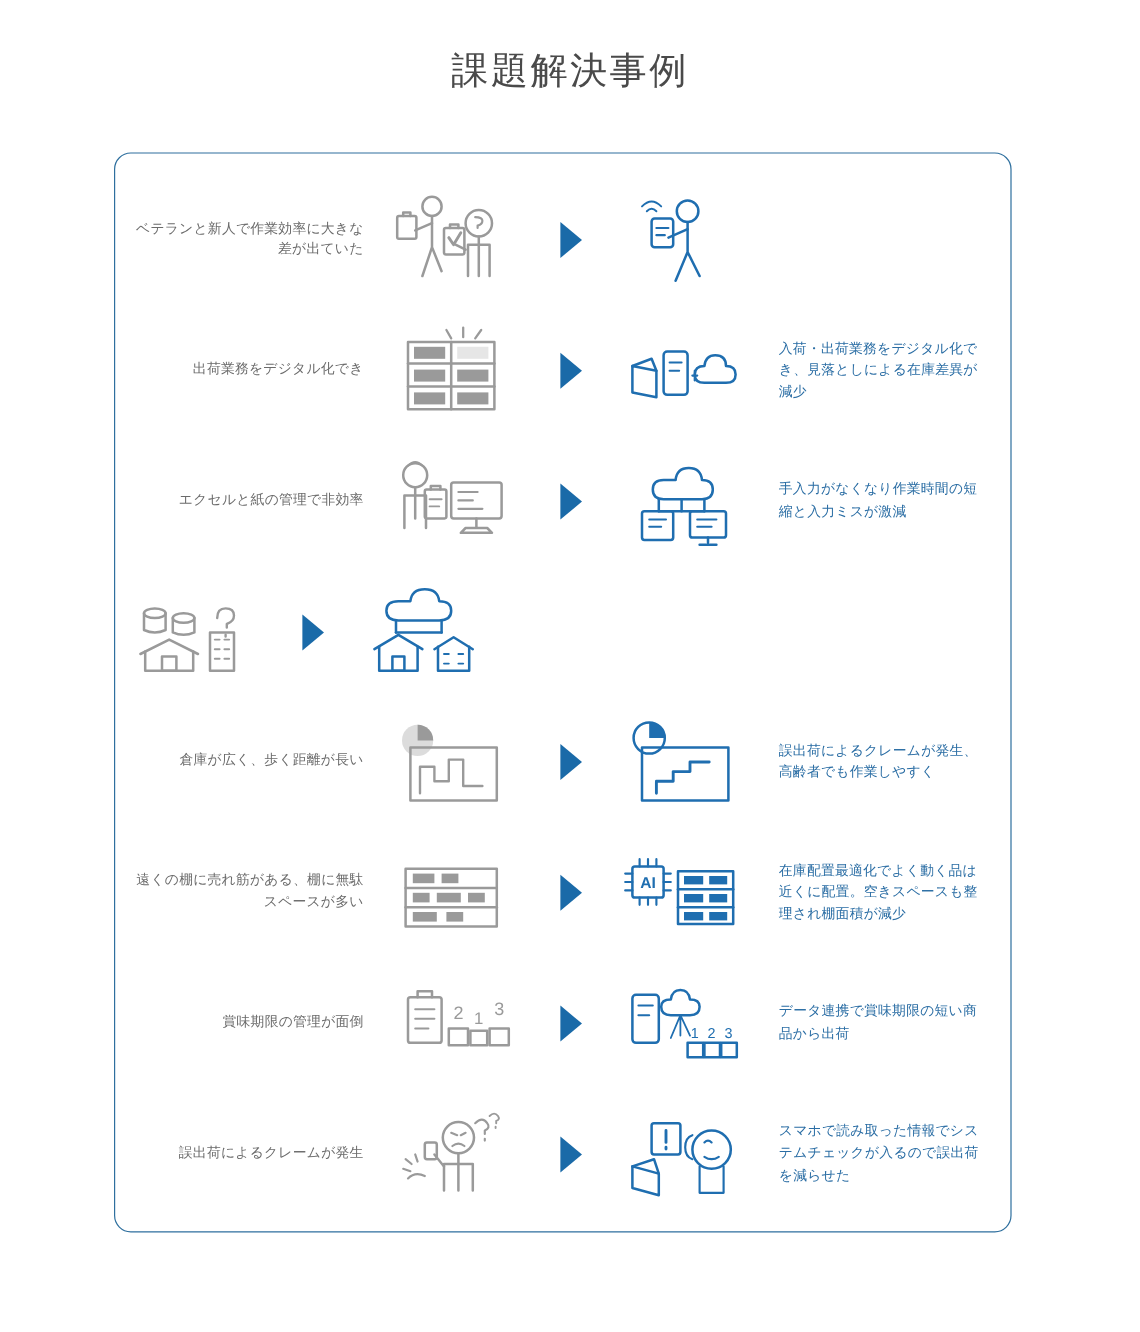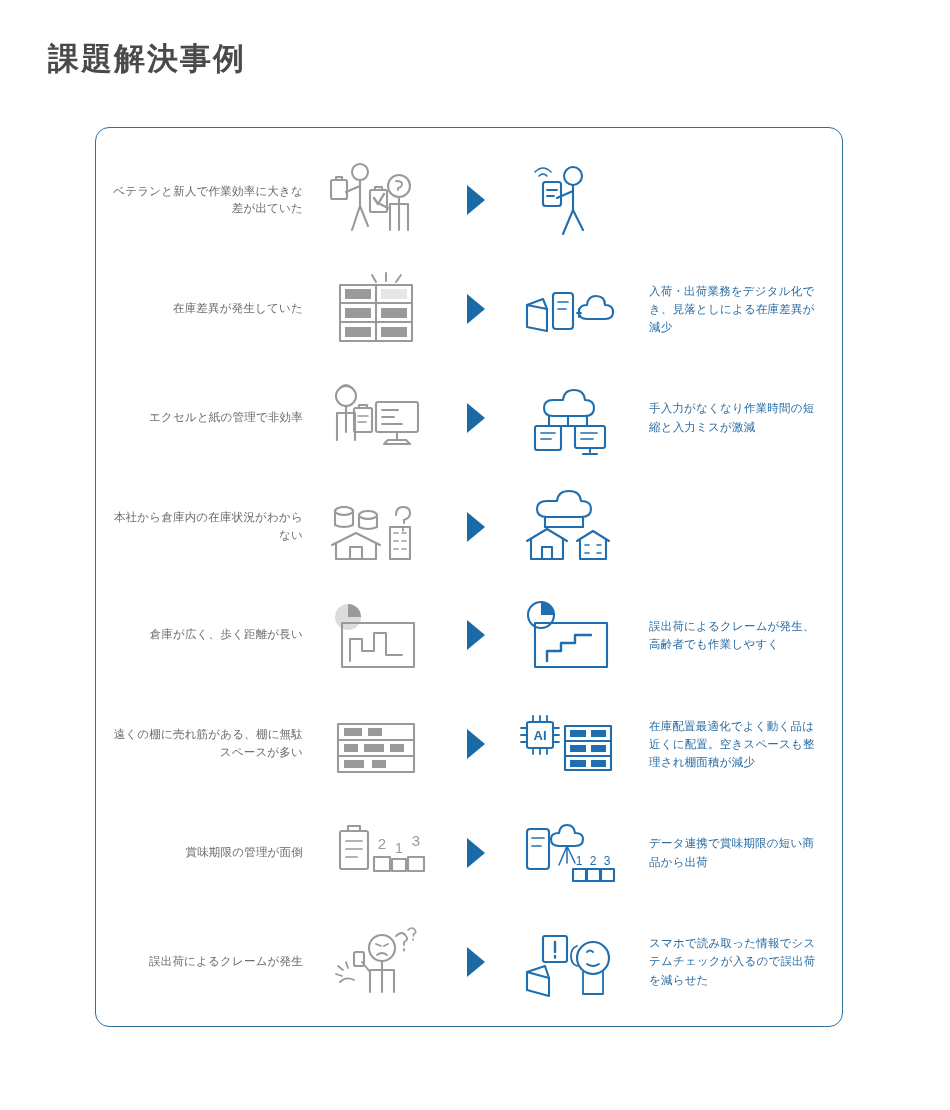--- a/index.html
+++ b/index.html
@@ -9,27 +9,27 @@
     background: #ffffff;
     font-family: "Liberation Sans", "DejaVu Sans", sans-serif;
   }
   #page {
     position: relative;
     width: 950px; height: 1110px;
     background: #ffffff;
     overflow: hidden;
   }
   #page-title {
+    text-align: center;
     font-size: 31px;
-    font-weight: bold;
+    font-weight: normal;
     color: #4a4a4a;
     letter-spacing: 2px;
     padding-top: 38px;
     margin: 0;
-    padding-left: 48px;
   }
   #panel {
     position: absolute;
     left: 95px; top: 127px;
     width: 748px; height: 900px;
     border: 1.6px solid #2e6f9e;
     border-radius: 14px;
     background: #ffffff;
   }
   .rows {
@@ -128,21 +128,21 @@
             <path d="M56 31 L40 38"></path>
             <rect x="26" y="22" width="18" height="24" rx="2.5"></rect>
             <line x1="30" y1="30" x2="40" y2="30" stroke-width="1.8"></line>
             <line x1="30" y1="36" x2="37" y2="36" stroke-width="1.8"></line>
             <path d="M22 16 q4 -4 8 0 M18 12 q8 -8 16 0" stroke-width="1.6"></path>
           </svg>
         </div>
       </div>
 
       <div class="row">
-        <div class="cell-problem-text">在庫差異が発生していた</div>
+        <div class="cell-problem-text">出荷業務をデジタル化でき</div>
         <div class="cell-problem-icon">
           <svg width="104" height="80" viewBox="0 0 104 80" class="icon-gray">
             <rect x="16" y="16" width="72" height="56" stroke-width="2.1"></rect>
             <line x1="16" y1="34" x2="88" y2="34"></line>
             <line x1="16" y1="53" x2="88" y2="53"></line>
             <line x1="52" y1="16" x2="52" y2="72"></line>
             <rect x="21" y="20" width="26" height="10" class="fillg"></rect>
             <rect x="57" y="20" width="26" height="10" class="fillg" opacity="0.25"></rect>
             <rect x="21" y="39" width="26" height="10" class="fillg"></rect>
             <rect x="57" y="39" width="26" height="10" class="fillg"></rect>
@@ -206,21 +206,20 @@
             <rect x="58" y="48" width="30" height="22" rx="2"></rect>
             <line x1="64" y1="55" x2="80" y2="55" stroke-width="1.7"></line>
             <line x1="64" y1="61" x2="76" y2="61" stroke-width="1.7"></line>
             <path d="M73 70 L73 74 M66 76 L80 76"></path>
           </svg>
         </div>
         <div class="cell-solution-text">手入力がなくなり作業時間の短縮と入力ミスが激減</div>
       </div>
 
       <div class="row">
-        <div class="cell-problem-text">本社から倉庫内の在庫状況がわからない</div>
         <div class="cell-problem-icon">
           <svg width="104" height="80" viewBox="0 0 104 80" class="icon-gray">
             <ellipse cx="20" cy="24" rx="9" ry="4"></ellipse>
             <path d="M11 24 L11 38 q9 4 18 0 L29 24"></path>
             <ellipse cx="44" cy="28" rx="9" ry="4"></ellipse>
             <path d="M35 28 L35 40 q9 4 18 0 L53 28"></path>
             <path d="M8 58 L32 46 L56 58"></path>
             <path d="M12 56 L12 72 M52 56 L52 72 M12 72 L52 72"></path>
             <rect x="26" y="60" width="12" height="12"></rect>
             <rect x="66" y="40" width="20" height="32"></rect>

